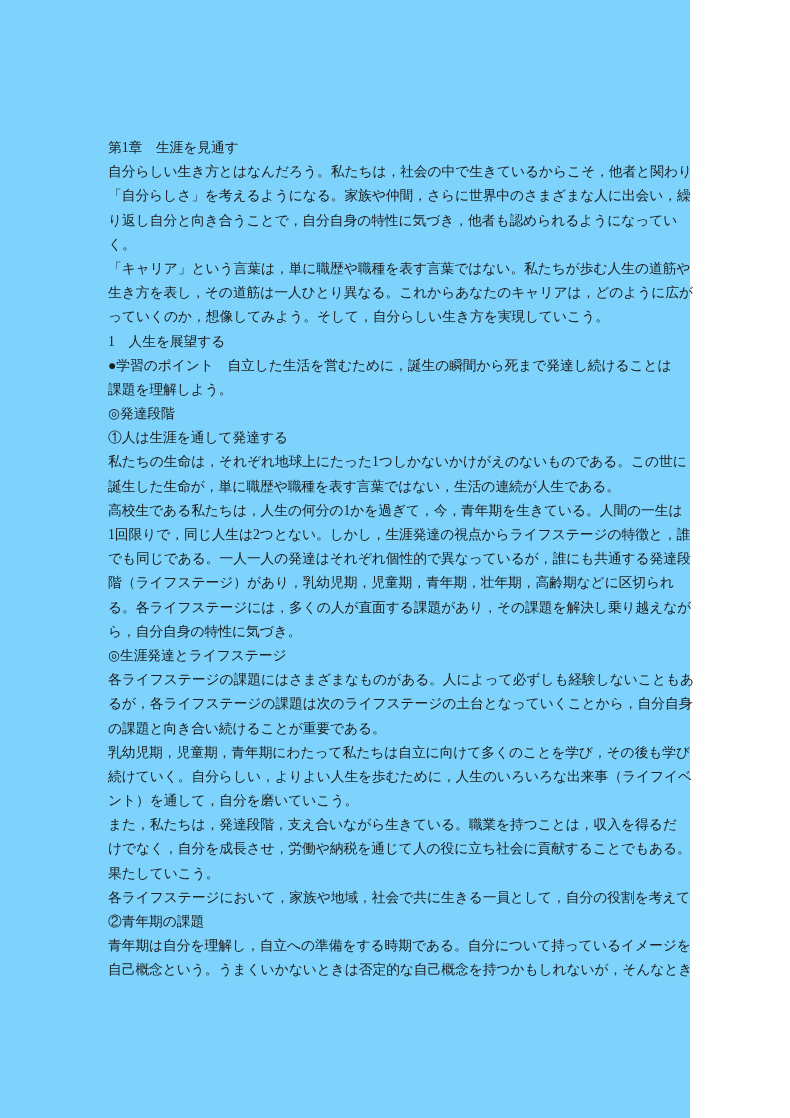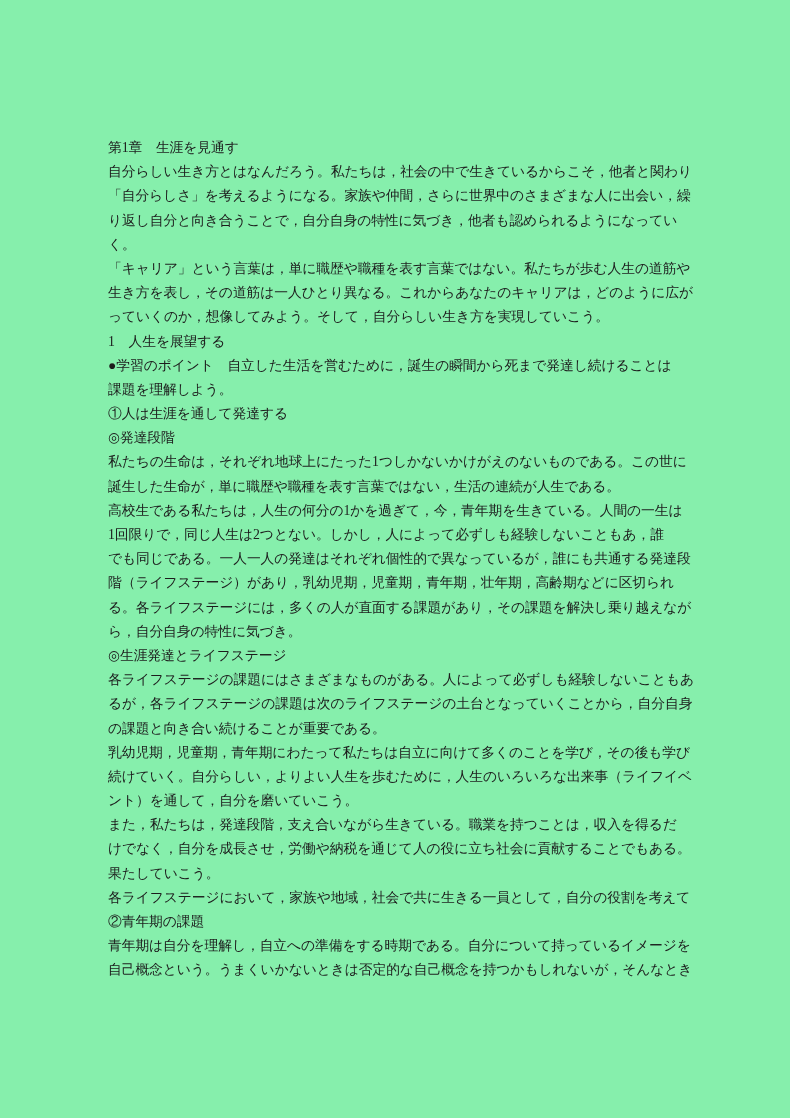--- a/index.html
+++ b/index.html
@@ -9,23 +9,23 @@
   }
   body {
     width: 790px;
     height: 1118px;
     position: relative;
     overflow: hidden;
   }
   .page {
     position: absolute;
     left: 0; top: 0;
-    width: 790px;
+    width: 690px;
     height: 1118px;
-    background: #86efac;
+    background: #7dd3fc;
   }
   .doc-text {
     position: absolute;
     left: 108px;
     top: 136px;
     width: 600px;
     color: #1c1c1c;
     font-family: "Liberation Serif", "DejaVu Serif", serif;
     font-size: 13.8px;
     letter-spacing: -0.1px;
@@ -45,26 +45,26 @@
     <div class="text-line">自分らしい生き方とはなんだろう。私たちは，社会の中で生きているからこそ，他者と関わり</div>
     <div class="text-line">「自分らしさ」を考えるようになる。家族や仲間，さらに世界中のさまざまな人に出会い，繰</div>
     <div class="text-line">り返し自分と向き合うことで，自分自身の特性に気づき，他者も認められるようになってい</div>
     <div class="text-line">く。</div>
     <div class="text-line">「キャリア」という言葉は，単に職歴や職種を表す言葉ではない。私たちが歩む人生の道筋や</div>
     <div class="text-line">生き方を表し，その道筋は一人ひとり異なる。これからあなたのキャリアは，どのように広が</div>
     <div class="text-line">っていくのか，想像してみよう。そして，自分らしい生き方を実現していこう。</div>
     <div class="text-line">1　人生を展望する</div>
     <div class="text-line">●学習のポイント　自立した生活を営むために，誕生の瞬間から死まで発達し続けることは</div>
     <div class="text-line">課題を理解しよう。</div>
+    <div class="text-line">◎発達段階</div>
     <div class="text-line">①人は生涯を通して発達する</div>
-    <div class="text-line">◎発達段階</div>
     <div class="text-line">私たちの生命は，それぞれ地球上にたった1つしかないかけがえのないものである。この世に</div>
     <div class="text-line">誕生した生命が，単に職歴や職種を表す言葉ではない，生活の連続が人生である。</div>
     <div class="text-line">高校生である私たちは，人生の何分の1かを過ぎて，今，青年期を生きている。人間の一生は</div>
-    <div class="text-line">1回限りで，同じ人生は2つとない。しかし，人によって必ずしも経験しないこともあ，誰</div>
+    <div class="text-line">1回限りで，同じ人生は2つとない。しかし，生涯発達の視点からライフステージの特徴と，誰</div>
     <div class="text-line">でも同じである。一人一人の発達はそれぞれ個性的で異なっているが，誰にも共通する発達段</div>
     <div class="text-line">階（ライフステージ）があり，乳幼児期，児童期，青年期，壮年期，高齢期などに区切られ</div>
     <div class="text-line">る。各ライフステージには，多くの人が直面する課題があり，その課題を解決し乗り越えなが</div>
     <div class="text-line">ら，自分自身の特性に気づき。</div>
     <div class="text-line">◎生涯発達とライフステージ</div>
     <div class="text-line">各ライフステージの課題にはさまざまなものがある。人によって必ずしも経験しないこともあ</div>
     <div class="text-line">るが，各ライフステージの課題は次のライフステージの土台となっていくことから，自分自身</div>
     <div class="text-line">の課題と向き合い続けることが重要である。</div>
     <div class="text-line">乳幼児期，児童期，青年期にわたって私たちは自立に向けて多くのことを学び，その後も学び</div>
     <div class="text-line">続けていく。自分らしい，よりよい人生を歩むために，人生のいろいろな出来事（ライフイベ</div>

